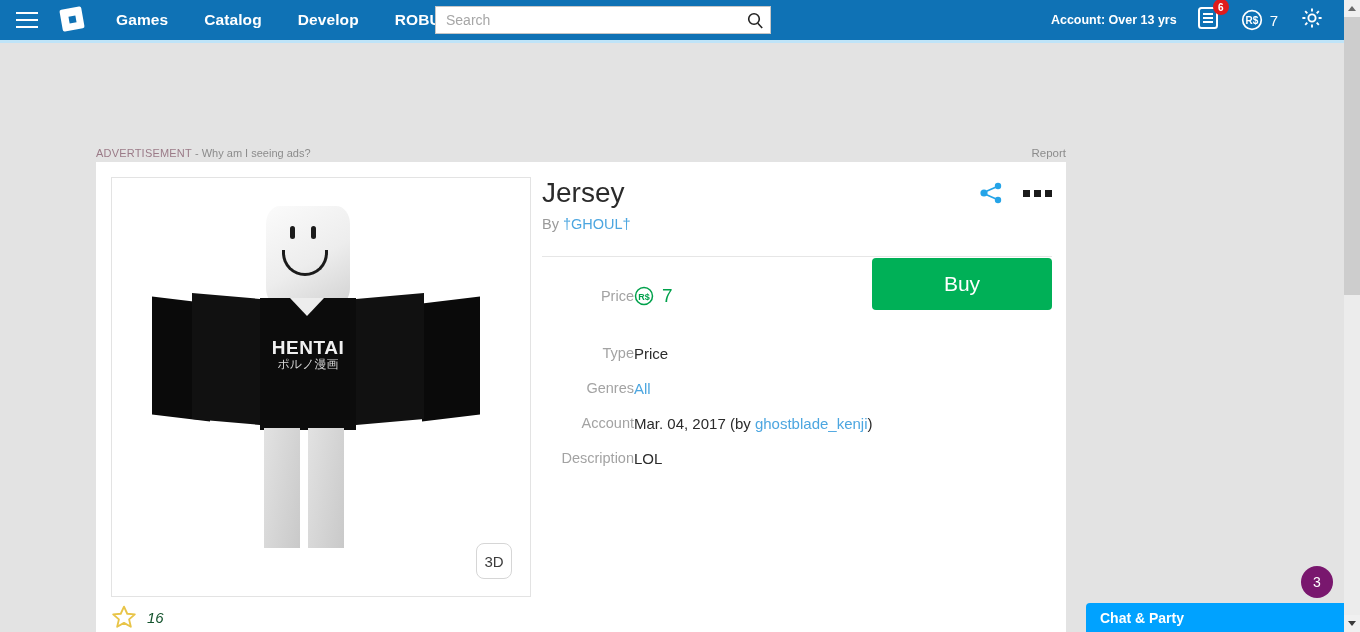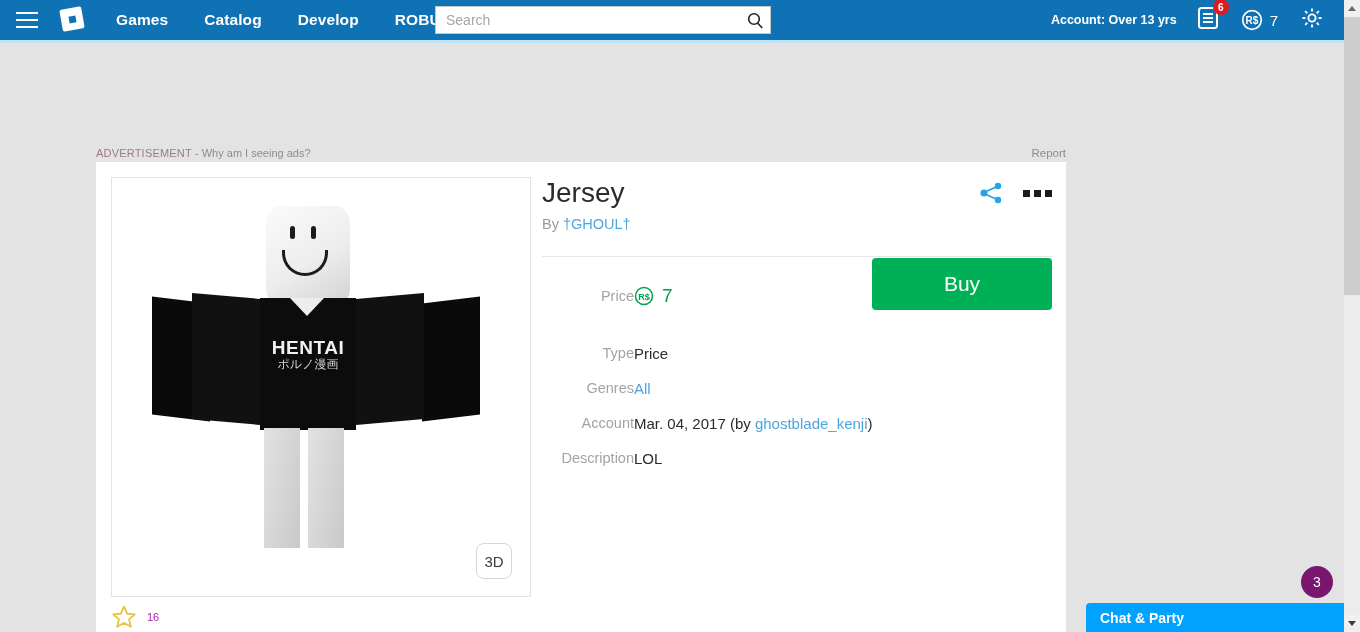--- a/index.html
+++ b/index.html
@@ -246,21 +246,21 @@
 
   #detail-rows { margin-top: 28px; }
   #detail-rows .row { margin-top: 18px; }
   #desc-row { margin-top: 16px; }
 
   
   #fav-row {
     position: absolute; left: 111px; top: 604px;
     display: flex; align-items: center; gap: 10px;
   }
-  .fav-count { font-size: 11px; color: #a21caf; }
+  .fav-count { font-size: 15px; color: #14532d; font-style: italic; }
 
   
   #chatbar {
     position: absolute; left: 1086px; top: 603px;
     width: 294px; height: 29px;
     background: #00a2ff;
     border-radius: 4px 4px 0 0;
     display: flex; align-items: center;
     z-index: 20;
   }

